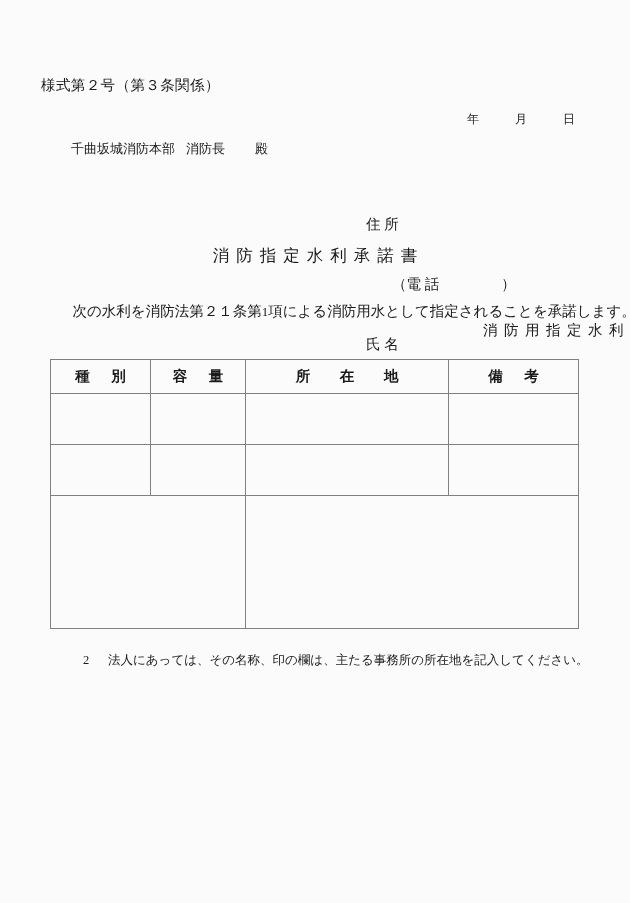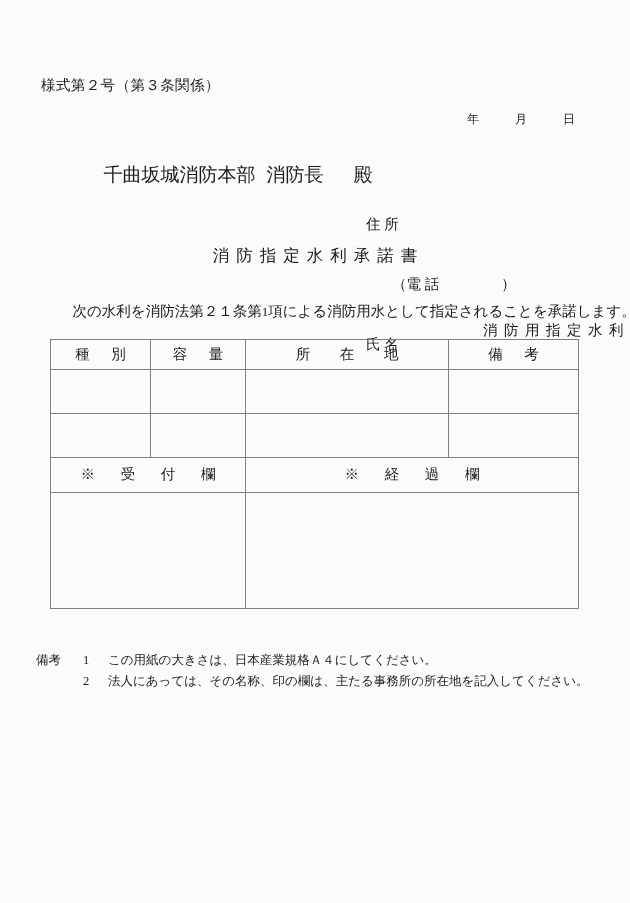--- a/index.html
+++ b/index.html
@@ -37,23 +37,22 @@
   .date-line {
     left: 455px;
     top: 96px;
     font-size: 12px;
   }
   .date-line .d-seg { display: inline-block; width: 48px; }
   .date-line .d-seg.last { width: auto; }
 
   .addressee {
     left: 58px;
-    top: 140px;
-    font-size: 19px;
-    font-family: Liberation Mono, monospace;
+    top: 124px;
+    font-size: 13px;
   }
   .addressee .gap-sm { display: inline-block; width: 11px; }
   .addressee .gap-lg { display: inline-block; width: 30px; }
 
   .applicant {
     left: 366px;
     top: 174px;
     font-size: 14.5px;
     line-height: 20px;
   }
@@ -85,23 +84,24 @@
     text-align: right;
     font-size: 14.5px;
     letter-spacing: 6.5px;
     text-indent: 6.5px;
   }
 
   
   .tbl-wrap {
     position: absolute;
     left: 50px;
-    top: 339px;
+    top: 359px;
     width: 528px;
     height: 270px;
+    font-weight: bold;
   }
   table.form-table {
     border-collapse: collapse;
     width: 100%;
     height: 100%;
     table-layout: fixed;
   }
   table.form-table td {
     border: 1px solid #808080;
     font-size: 14.5px;
@@ -184,30 +184,25 @@
           <td></td>
           <td></td>
           <td></td>
         </tr>
         <tr class="r-data">
           <td></td>
           <td></td>
           <td></td>
           <td></td>
         </tr>
-        <tr class="r-sec">
-          <td class="hdr-uke" colspan="2">※ 受 付 欄</td>
-          <td class="hdr-kei" colspan="2">※ 経 過 欄</td>
-        </tr>
         <tr class="r-big">
           <td colspan="2"></td>
           <td colspan="2"></td>
         </tr>
       </tbody>
     </table>
   </div>
 
   <div class="notes">
-    <span class="note-row"><span class="lbl">備考</span><span class="num">1</span><span>この用紙の大きさは、日本産業規格Ａ４にしてください。</span></span>
     <span class="note-row"><span class="lbl"></span><span class="num">2</span><span>法人にあっては、その名称、印の欄は、主たる事務所の所在地を記入してください。</span></span>
   </div>
 
 </div>
 
 </body></html>

